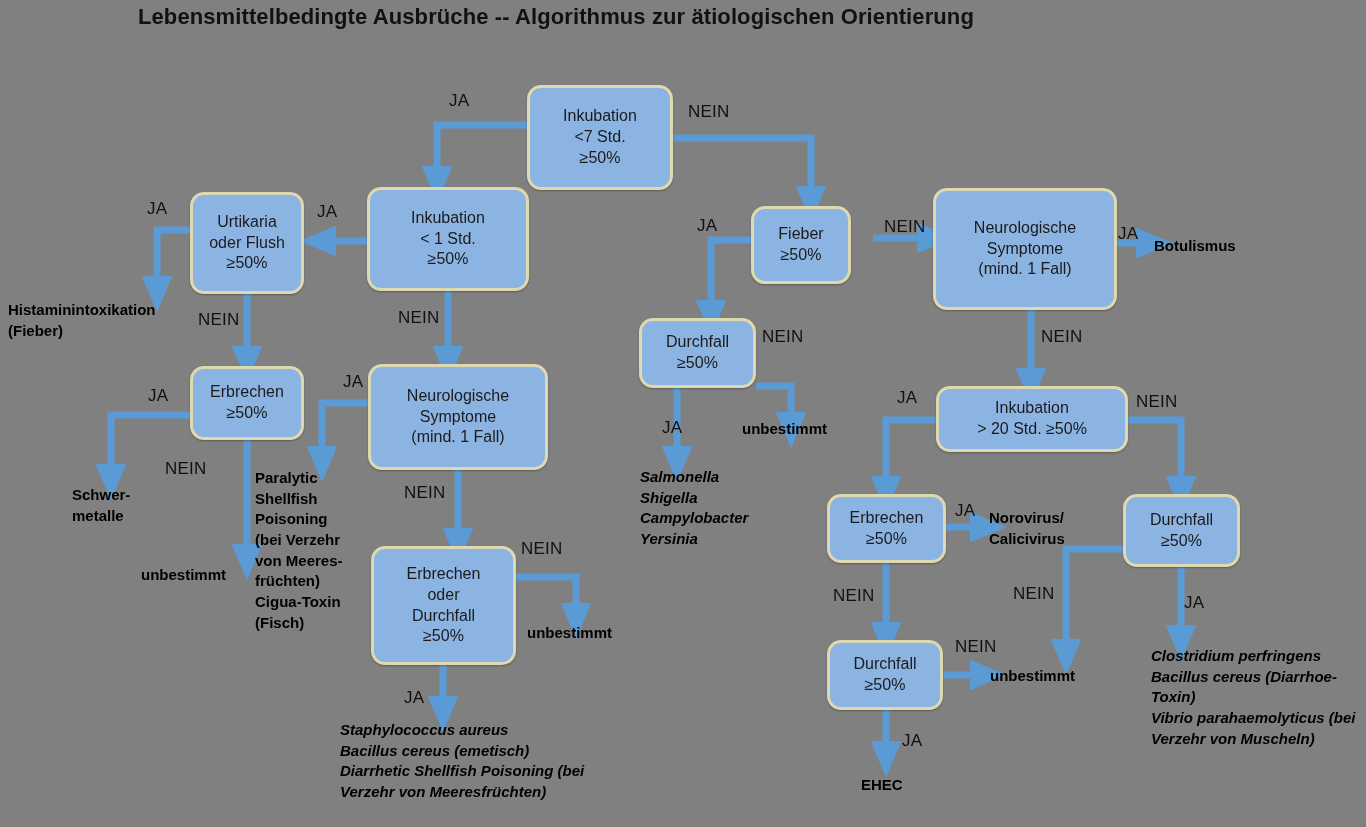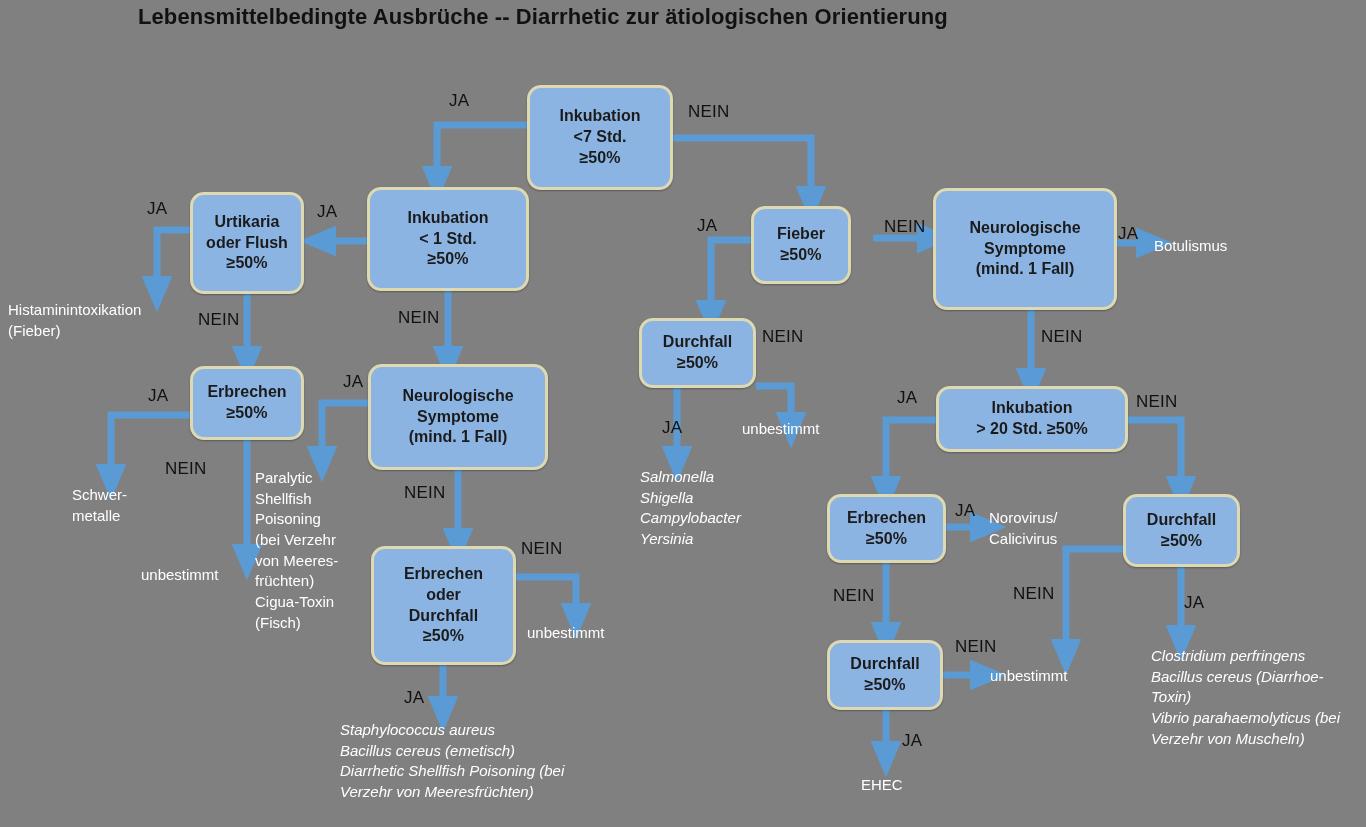--- a/index.html
+++ b/index.html
@@ -31,21 +31,21 @@
     white-space:nowrap;
   }
 
   .node{
     position:absolute;
     box-sizing:border-box;
     background:#8cb4e2;
     border:3px solid #ded9b0;
     border-radius:14px;
     color:#1b1b1b;
-    font-weight:700;
+    font-weight:400;
     font-size:16px;
     line-height:1.30;
     display:flex;
     align-items:center;
     justify-content:center;
     text-align:center;
     padding:3px 4px;
     box-shadow:0 1px 2px rgba(0,0,0,0.30);
   }
   .node span{display:block;white-space:pre-line;}
@@ -54,34 +54,34 @@
     position:absolute;
     font-size:17px;
     font-weight:400;
     color:#111;
     white-space:nowrap;
     letter-spacing:0.2px;
   }
 
   .outcome{
     position:absolute;
-    color:#ffffff;
-    font-weight:400;
+    color:#000000;
+    font-weight:700;
     font-size:15px;
     line-height:1.38;
     white-space:pre-line;
   }
   .outcome.ital{font-style:italic;}
 </style>
 </head>
 <body>
 
 <div id="canvas">
 
-  <div class="title">Lebensmittelbedingte Ausbrüche  -- Diarrhetic zur ätiologischen Orientierung</div>
+  <div class="title">Lebensmittelbedingte Ausbrüche  -- Algorithmus zur ätiologischen Orientierung</div>
 
   <svg class="arrows" viewBox="0 0 1366 827">
     <defs>
       <marker id="ah" markerWidth="5.2" markerHeight="4.4" refX="2.3" refY="2.2" orient="auto" markerUnits="strokeWidth">
         <path d="M0,0 L5.2,2.2 L0,4.4 z" fill="#5b9bd5"></path>
       </marker>
     </defs>
     <g fill="none" stroke="#5b9bd5" stroke-width="7" marker-end="url(#ah)">
 
       <path d="M527,125 L437,125 L437,182"></path>

